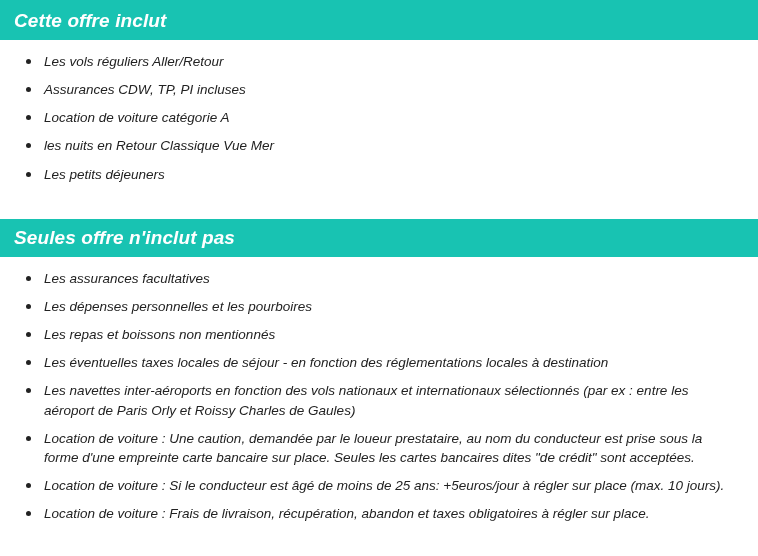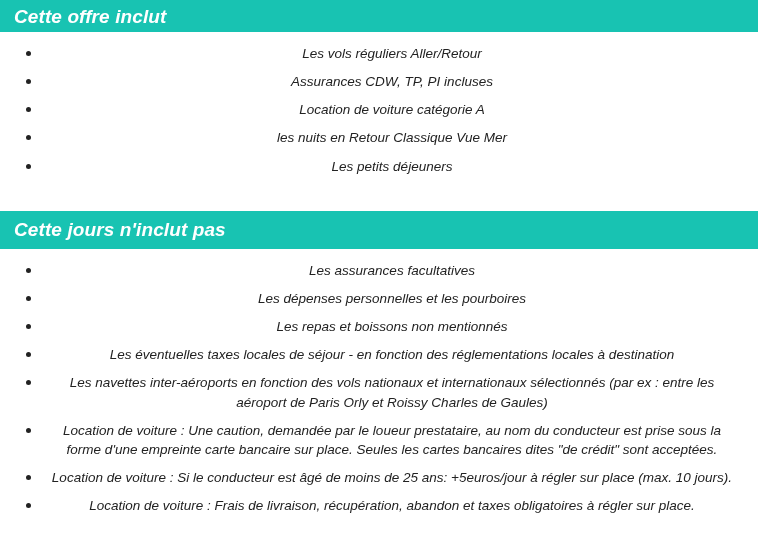--- a/index.html
+++ b/index.html
@@ -15,37 +15,36 @@
     overflow: hidden;
   }
   .page {
     width: 758px;
     height: 556px;
     position: relative;
   }
   .section-header {
     background: #18c3b2;
     color: #ffffff;
-    height: 32px;
+    height: 40px;
     display: flex;
     align-items: center;
     padding: 0 0 0 14px;
     box-sizing: border-box;
   }
   .section-header .title {
     font-style: italic;
     font-weight: bold;
     font-size: 19px;
     letter-spacing: 0.1px;
     line-height: 1;
   }
   .section-body {
     padding: 10px 18px 6px 18px;
     box-sizing: border-box;
-    text-align: center;
   }
   ul.bullets {
     list-style: none;
     margin: 0;
     padding: 0;
   }
   ul.bullets li {
     position: relative;
     padding-left: 26px;
     margin: 0 0 9px 0;
@@ -87,21 +86,21 @@
         <li>les nuits en Retour Classique Vue Mer</li>
         <li>Les petits déjeuners</li>
       </ul>
     </div>
   </section>
 
   <div class="spacer-1"></div>
 
   <section class="sec2">
     <div class="section-header">
-      <span class="title">Cette jours n'inclut pas</span>
+      <span class="title">Seules offre n'inclut pas</span>
     </div>
     <div class="section-body sec2-body">
       <ul class="bullets">
         <li>Les assurances facultatives</li>
         <li>Les dépenses personnelles et les pourboires</li>
         <li>Les repas et boissons non mentionnés</li>
         <li>Les éventuelles taxes locales de séjour - en fonction des réglementations locales à destination</li>
         <li>Les navettes inter-aéroports en fonction des vols nationaux et internationaux sélectionnés (par ex : entre les aéroport de Paris Orly et Roissy Charles de Gaules)</li>
         <li>Location de voiture : Une caution, demandée par le loueur prestataire, au nom du conducteur est prise sous la forme d'une empreinte carte bancaire sur place. Seules les cartes bancaires dites "de crédit" sont acceptées.</li>
         <li>Location de voiture : Si le conducteur est âgé de moins de 25 ans: +5euros/jour à régler sur place (max. 10 jours).</li>

